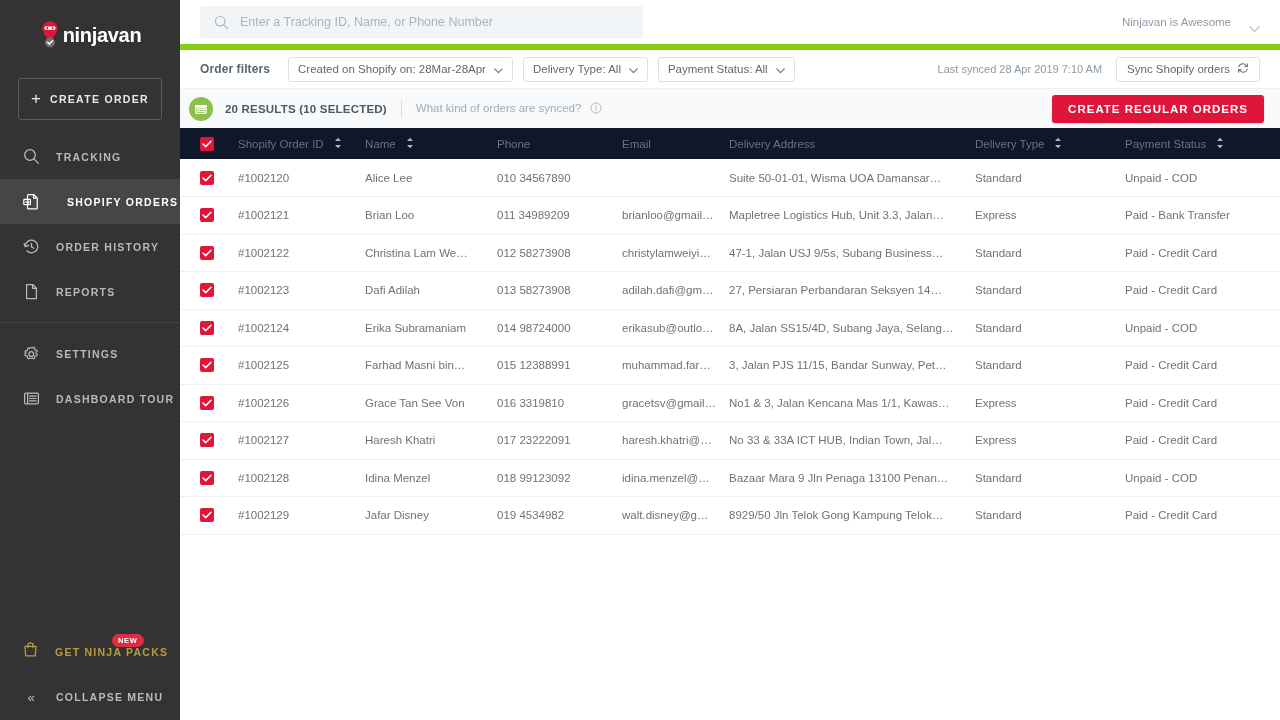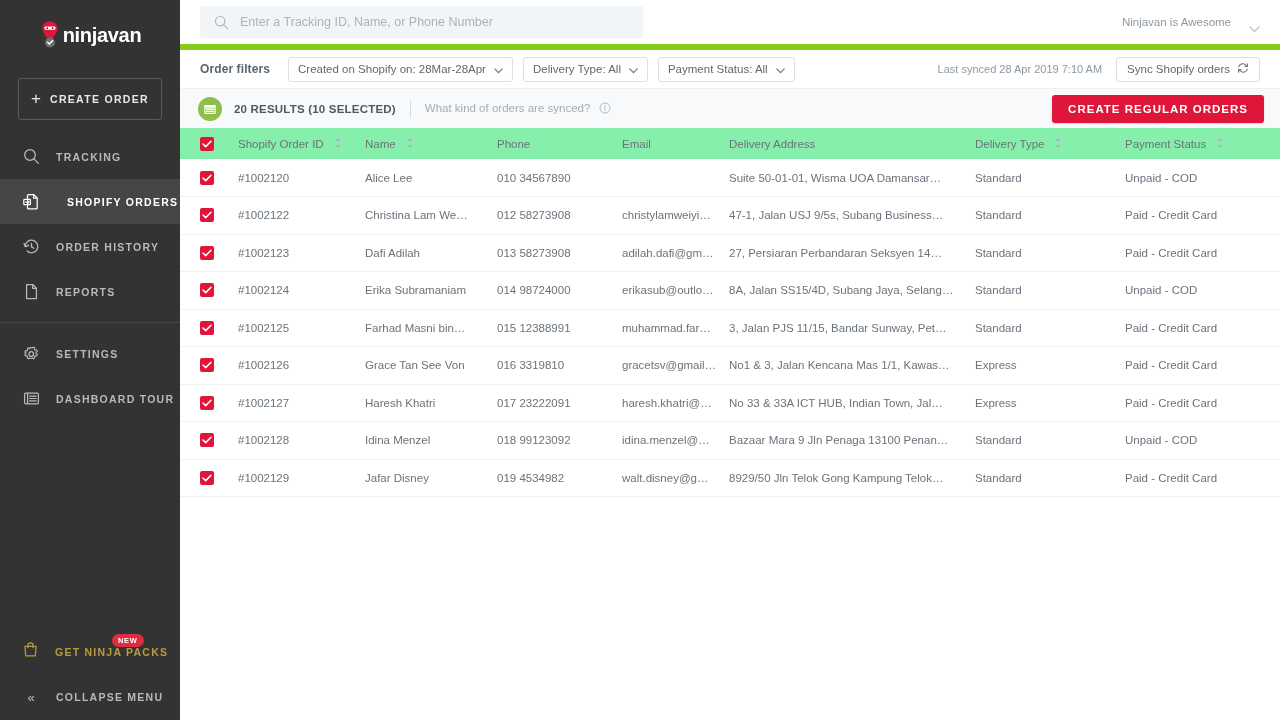--- a/index.html
+++ b/index.html
@@ -150,21 +150,21 @@
     display: inline-flex; align-items: center; gap: 7px;
     padding: 0 10px; cursor: pointer; background: #fff;
   }
   .sync-btn .txt { color: #60696f; font-size: 11.5px; }
 
   
   .resultsbar {
     height: 40px; flex: 0 0 40px;
     background: #f7f9fa;
     display: flex; align-items: center;
-    padding: 0 16px 0 18px;
+    padding: 0 16px 0 9px;
     border-top: 1px solid #eef1f3;
   }
   .shop-badge {
     width: 24px; height: 24px; border-radius: 50%;
     background: #8cc04a; margin-right: 12px;
     display: flex; align-items: center; justify-content: center;
     flex: 0 0 24px;
   }
   .results-text {
     color: #4d5a64; font-size: 11.5px; font-weight: bold; letter-spacing: .2px;
@@ -180,21 +180,21 @@
     font-family: "Liberation Sans", sans-serif;
     font-size: 11.5px; font-weight: bold; letter-spacing: 1px;
     cursor: pointer;
     box-shadow: 0 1px 2px rgba(0,0,0,.14);
   }
 
   
   .table-wrap { flex: 1 1 auto; overflow: hidden; background: #fff; }
   table.orders { width: 1100px; border-collapse: collapse; table-layout: fixed; }
   table.orders thead th {
-    background: #86efac;
+    background: #0f172a;
     height: 31px;
     font-size: 11.5px; font-weight: normal; color: #6a737b;
     text-align: right; padding: 0; vertical-align: middle;
     white-space: nowrap;
   }
   th.col-chk, td.col-chk { width: 58px; padding-left: 20px !important; }
   th.col-id,  td.col-id  { width: 127px; }
   th.col-name,td.col-name{ width: 132px; }
   th.col-phone,td.col-phone{ width: 125px; }
   th.col-email,td.col-email{ width: 107px; }
@@ -516,20 +516,36 @@
               <td class="col-pay">Unpaid - COD</td>
             </tr>
             <tr>
               <td class="col-chk">
                 <span class="chk">
                   <svg width="10" height="8" viewBox="0 0 10 8">
                     <path d="M1 4l2.7 2.6L9 1.2" fill="none" stroke="#fff" stroke-width="1.5" stroke-linecap="round" stroke-linejoin="round"></path>
                   </svg>
                 </span>
               </td>
+              <td class="col-id">#1002121</td>
+              <td class="col-name">Brian Loo</td>
+              <td class="col-phone">011 34989209</td>
+              <td class="col-email">brianloo@gmail…</td>
+              <td class="col-addr">Mapletree Logistics Hub, Unit 3.3, Jalan…</td>
+              <td class="col-dtype">Express</td>
+              <td class="col-pay">Paid - Bank Transfer</td>
+            </tr>
+            <tr>
+              <td class="col-chk">
+                <span class="chk">
+                  <svg width="10" height="8" viewBox="0 0 10 8">
+                    <path d="M1 4l2.7 2.6L9 1.2" fill="none" stroke="#fff" stroke-width="1.5" stroke-linecap="round" stroke-linejoin="round"></path>
+                  </svg>
+                </span>
+              </td>
               <td class="col-id">#1002122</td>
               <td class="col-name">Christina Lam We…</td>
               <td class="col-phone">012 58273908</td>
               <td class="col-email">christylamweiyi…</td>
               <td class="col-addr">47-1, Jalan USJ 9/5s, Subang Business…</td>
               <td class="col-dtype">Standard</td>
               <td class="col-pay">Paid - Credit Card</td>
             </tr>
             <tr>
               <td class="col-chk">

